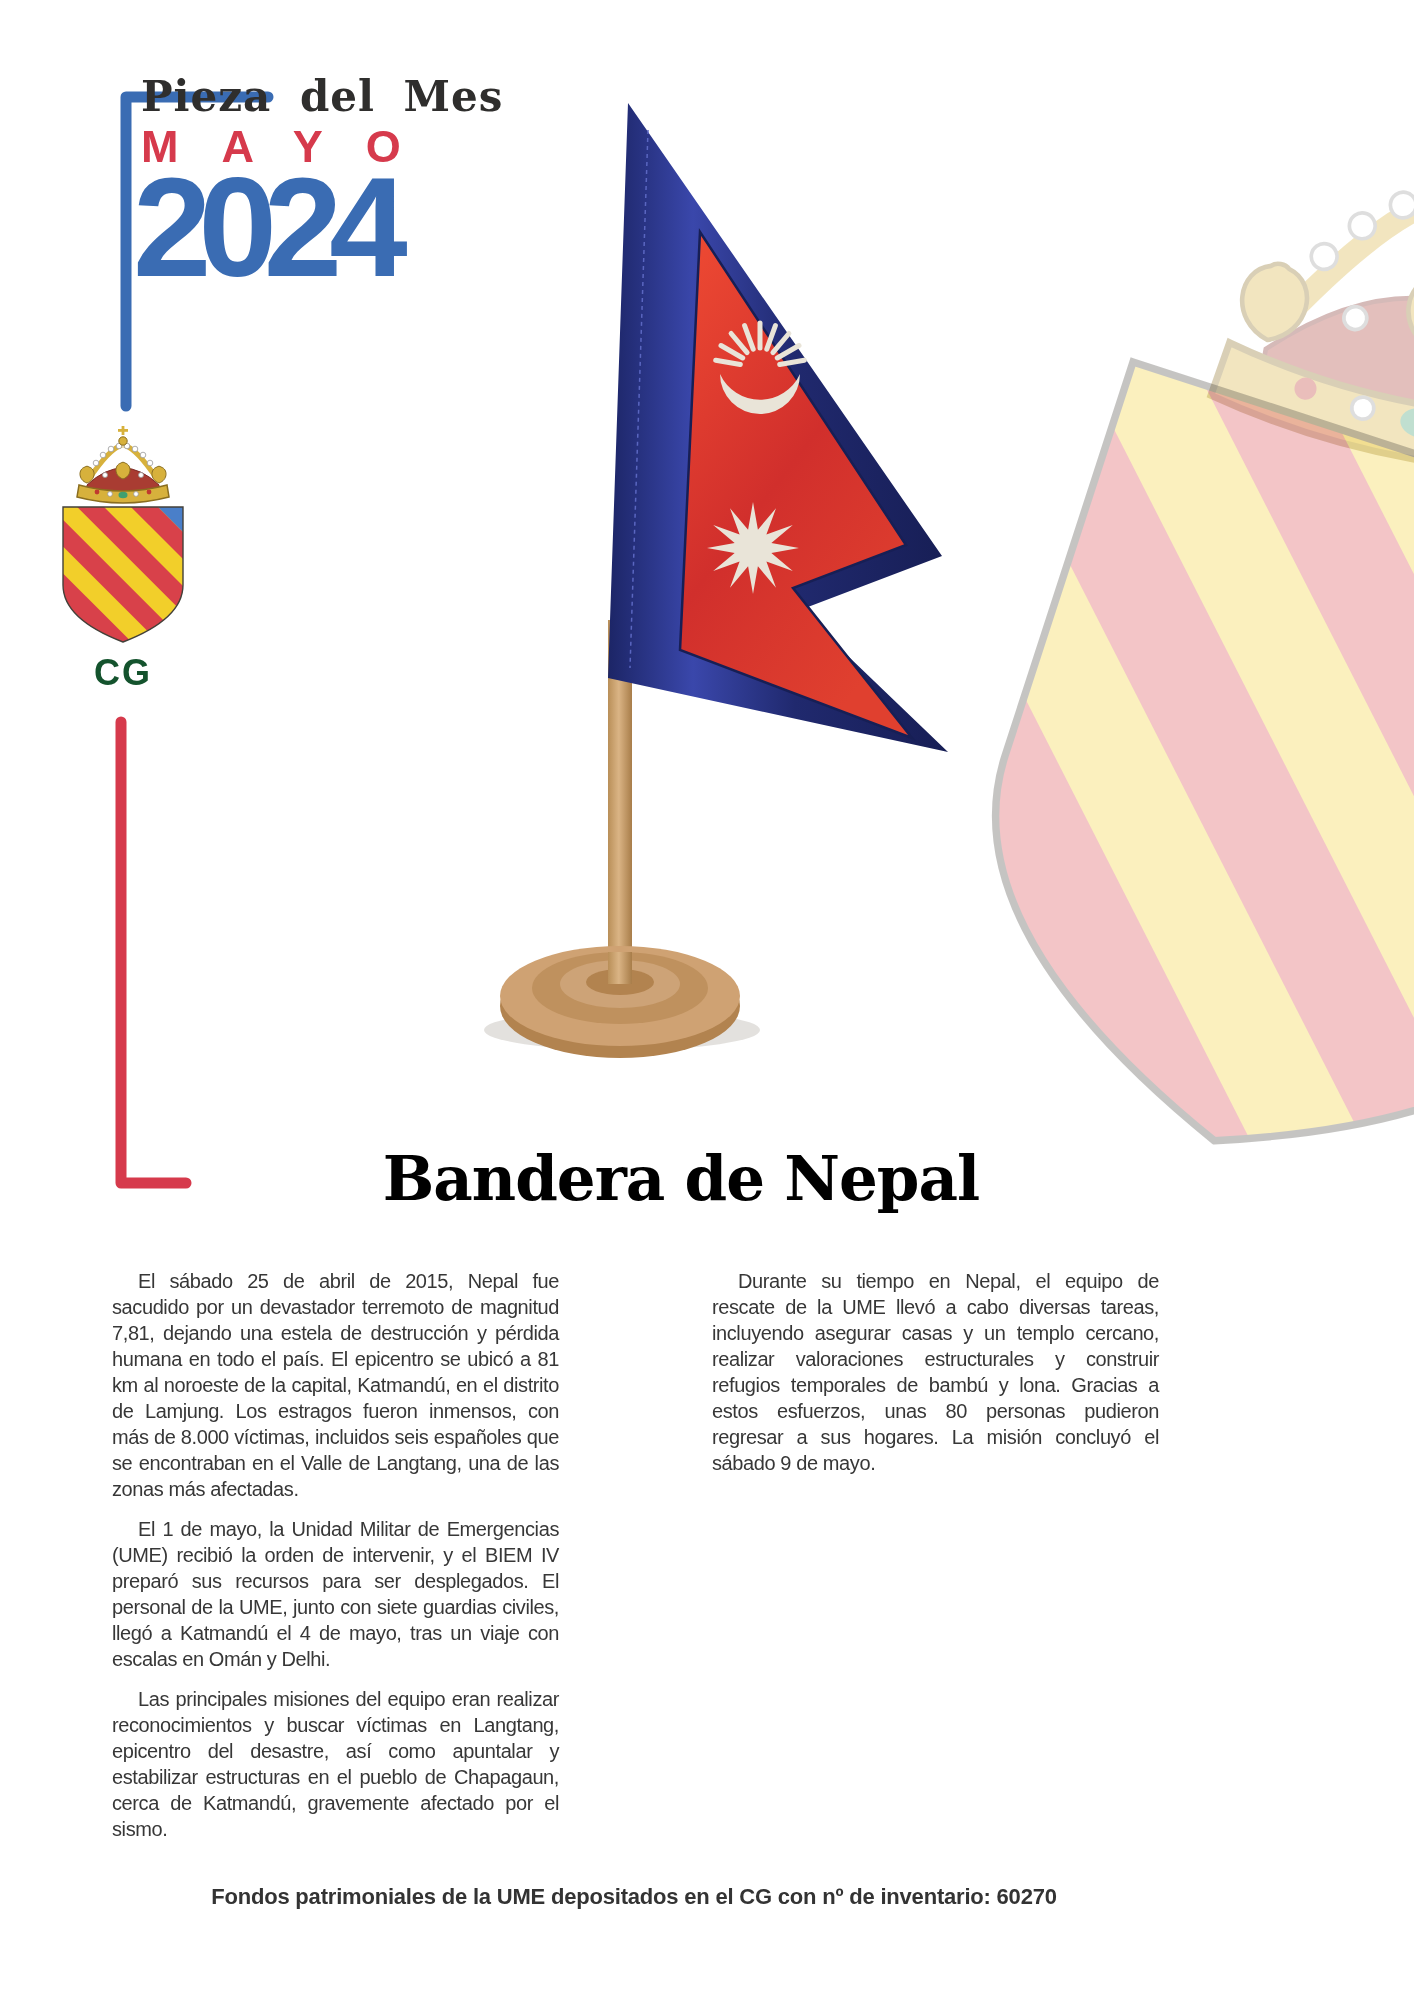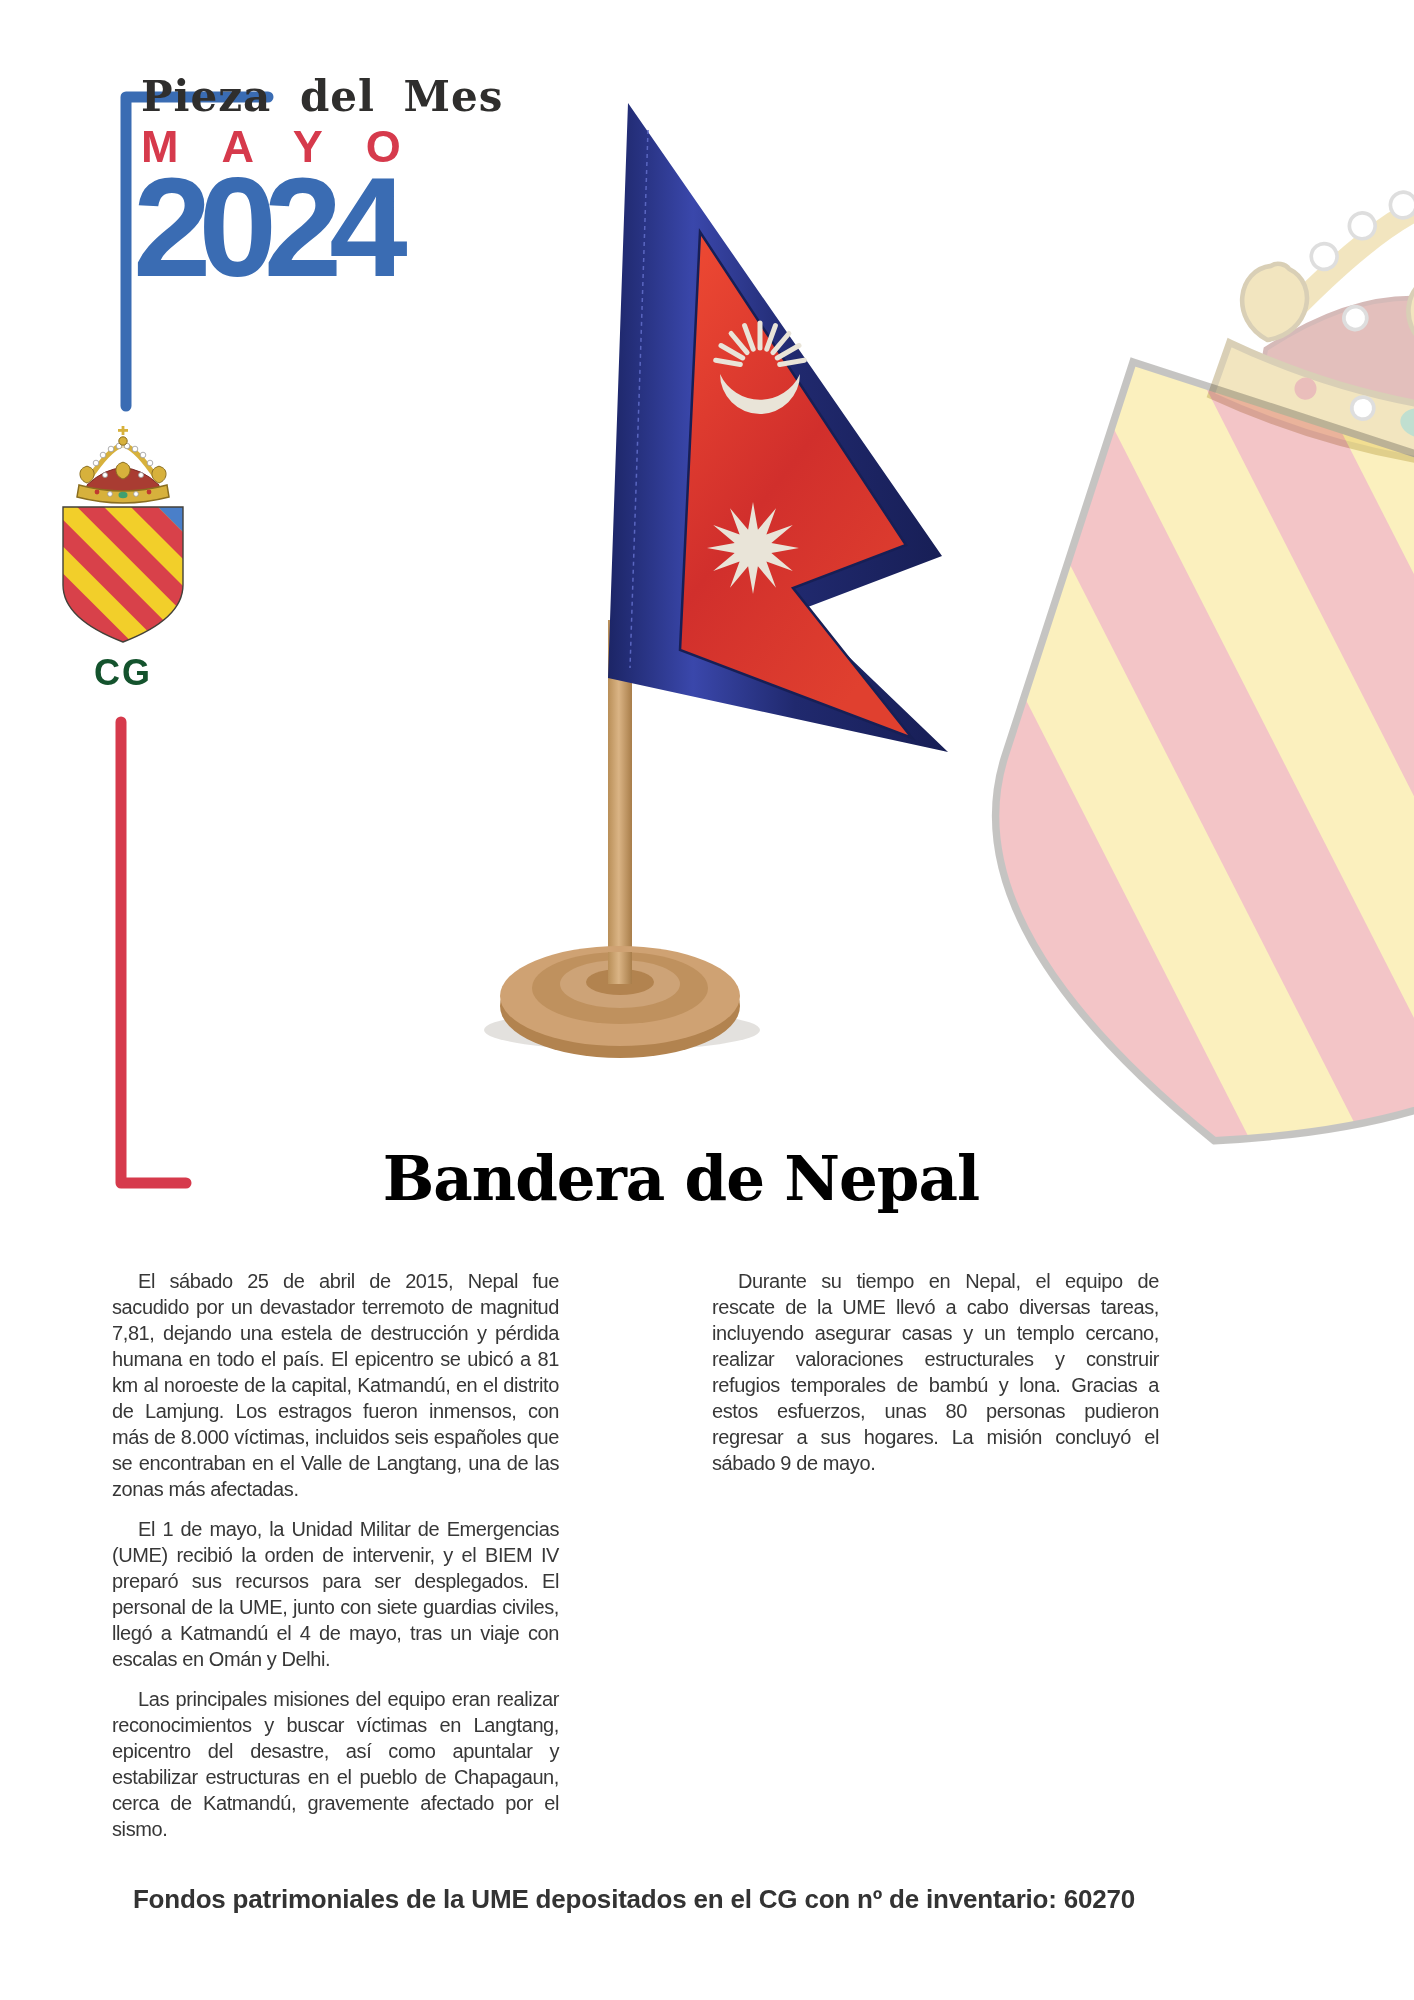--- a/index.html
+++ b/index.html
@@ -18,21 +18,21 @@
   .title{left:331px;top:1143px;width:700px;text-align:center;font-family:"DejaVu Serif",serif;
          font-weight:bold;font-size:61px;color:#000000;letter-spacing:-1px;}
   
   .col{top:1268px;width:447px;font-size:20px;line-height:26px;letter-spacing:-0.4px;
        text-align:justify;color:#373737;}
   .col p{margin:0 0 14px 0;text-indent:26px;}
   .col-left{left:112px;}
   .col-right{left:712px;}
   
   .footer{left:0;top:1884px;width:1268px;text-align:center;font-weight:bold;
-          font-size:26px;color:#333333;letter-spacing:-0.2px;}
+          font-size:22px;color:#333333;letter-spacing:-0.2px;}
   svg{display:block;}
 </style>
 </head>
 <body>
 
 <svg width="0" height="0" style="position:absolute" aria-hidden="true">
   <defs>
     <clipPath id="cgShieldClip">
         <path d="M0,0 H120 V78 Q120,112 60,135 Q0,112 0,78 Z"></path>
       </clipPath>

